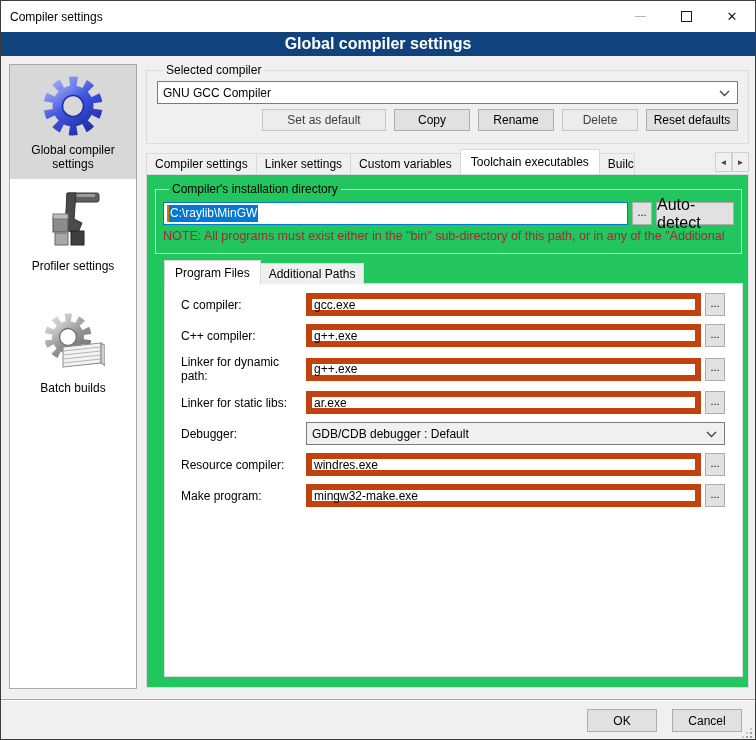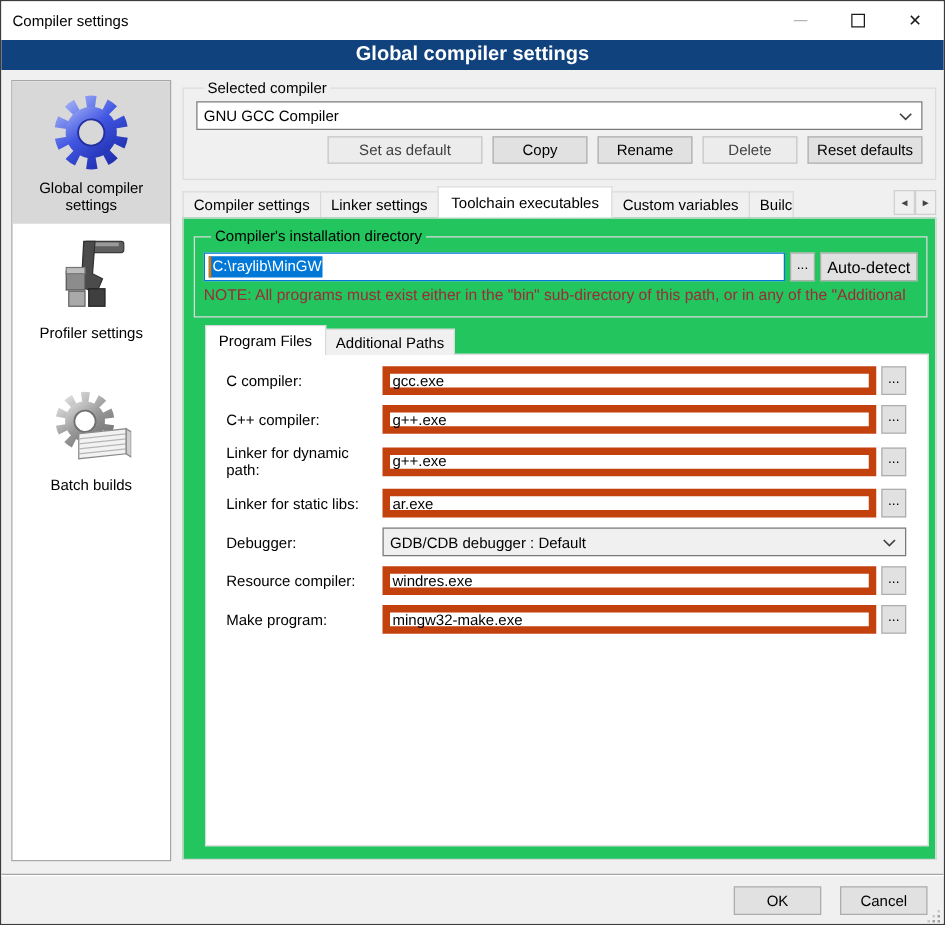--- a/index.html
+++ b/index.html
@@ -57,21 +57,21 @@
   .tab-arrow { width:17px; height:20px; background:#f0f0f0; border:1px solid #d0d0d0; display:flex; align-items:center; justify-content:center; font-size:8px; color:#444; }
 
   .tabpage { position:absolute; left:145px; top:118px; width:603px; height:514px; background:#22c55e; border:1px solid #d9d9d9; z-index:2; }
 
   
   .group-dir { position:absolute; left:8px; top:7px; width:587px; height:72px; padding:4px 7px 2px 7px; border-color:#dcdcdc; }
   .dir-row { display:flex; gap:4px; align-items:center; margin-top:2px; }
   .dir-input { flex:1; height:23px; border:1px solid #0078d7; background:#ffffff; display:flex; align-items:center; padding-left:3px; }
   .dir-input .sel { background:#0078d7; color:#ffffff; padding:1px 1px 2px 1px; border-left:2px solid #d77800; }
   .small-btn { width:20px; height:23px; background:#e1e1e1; border:1px solid #adadad; font-size:11px; display:flex; align-items:center; justify-content:center; padding-bottom:4px; }
-  .autodetect-btn { width:78px; height:23px; background:#e1e1e1; border:1px solid #adadad; font-size:13px; display:flex; align-items:center; justify-content:center; }
+  .autodetect-btn { width:78px; height:23px; background:#e1e1e1; border:1px solid #adadad; font-size:16px; display:flex; align-items:center; justify-content:center; }
   .note-line { margin-top:4px; color:#9c2b38; white-space:nowrap; overflow:hidden; font-size:12.5px; }
 
   
   .subtabstrip { position:absolute; left:17px; top:85px; display:flex; align-items:flex-end; height:24px; z-index:2; }
   .subtabstrip .tab { background:#f0f0f0; }
   .subtabstrip .tab.active { background:#ffffff; height:24px; }
   .subpage { position:absolute; left:17px; top:108px; width:579px; height:394px; background:#ffffff; border:1px solid #dcdcdc; padding:9px 17px 0 16px; }
 
   .field-row { display:flex; align-items:center; margin-bottom:8px; }
   .field-label { width:125px; font-size:12px; }
@@ -187,22 +187,22 @@
         <div class="btn w76">Copy</div>
         <div class="btn w76">Rename</div>
         <div class="btn disabled w76">Delete</div>
         <div class="btn w92">Reset defaults</div>
       </div>
     </fieldset>
 
     <div class="tabstrip">
       <div class="tab">Compiler settings</div>
       <div class="tab">Linker settings</div>
+      <div class="tab">Custom variables</div>
       <div class="tab active">Toolchain executables</div>
-      <div class="tab">Custom variables</div>
       <div class="tab clipped">Builc</div>
       <div class="tab-arrows">
         <div class="tab-arrow">◄</div>
         <div class="tab-arrow">►</div>
       </div>
     </div>
 
     <div class="tabpage">
 
       <fieldset class="group-dir">

